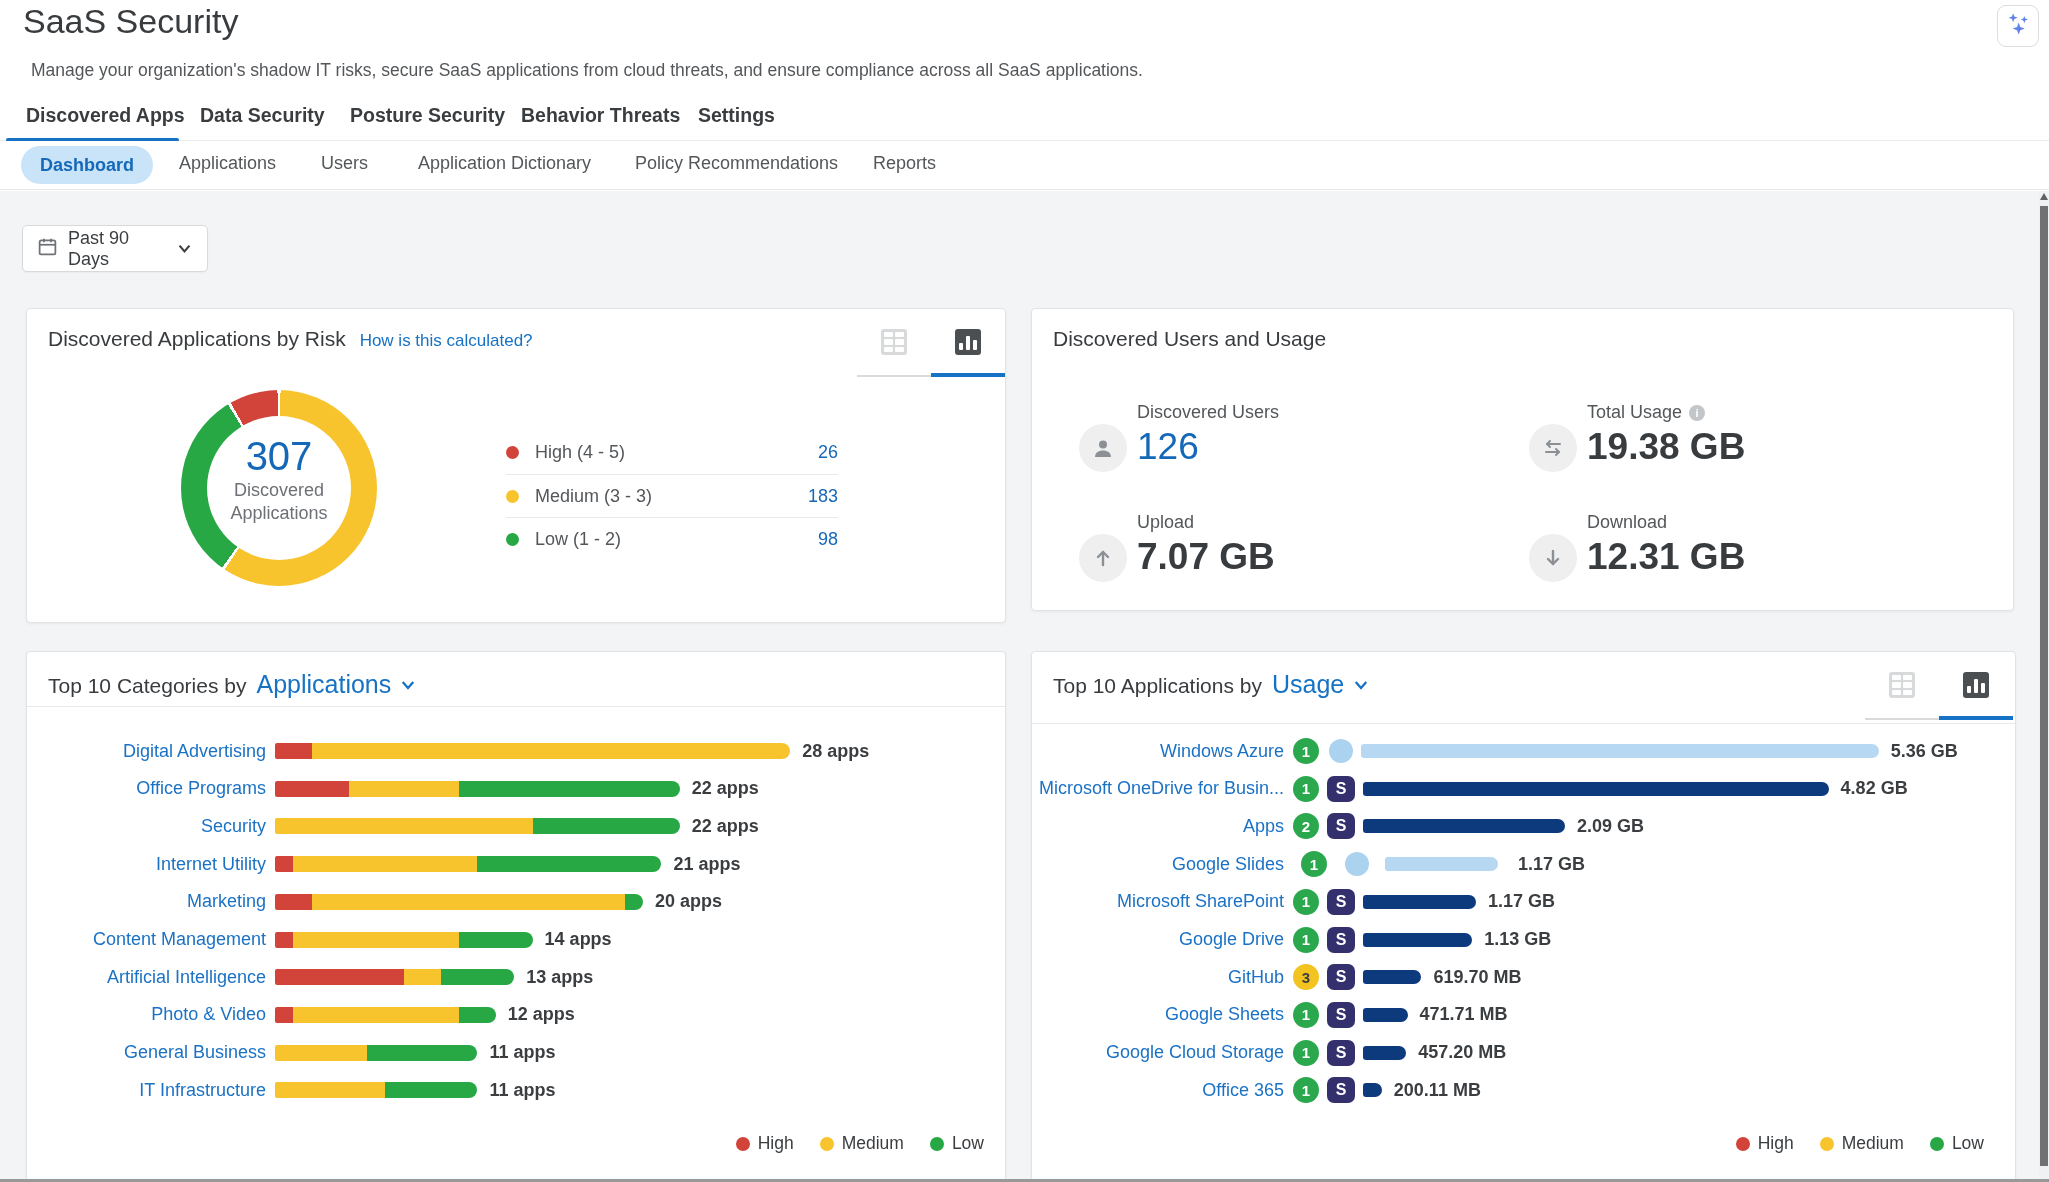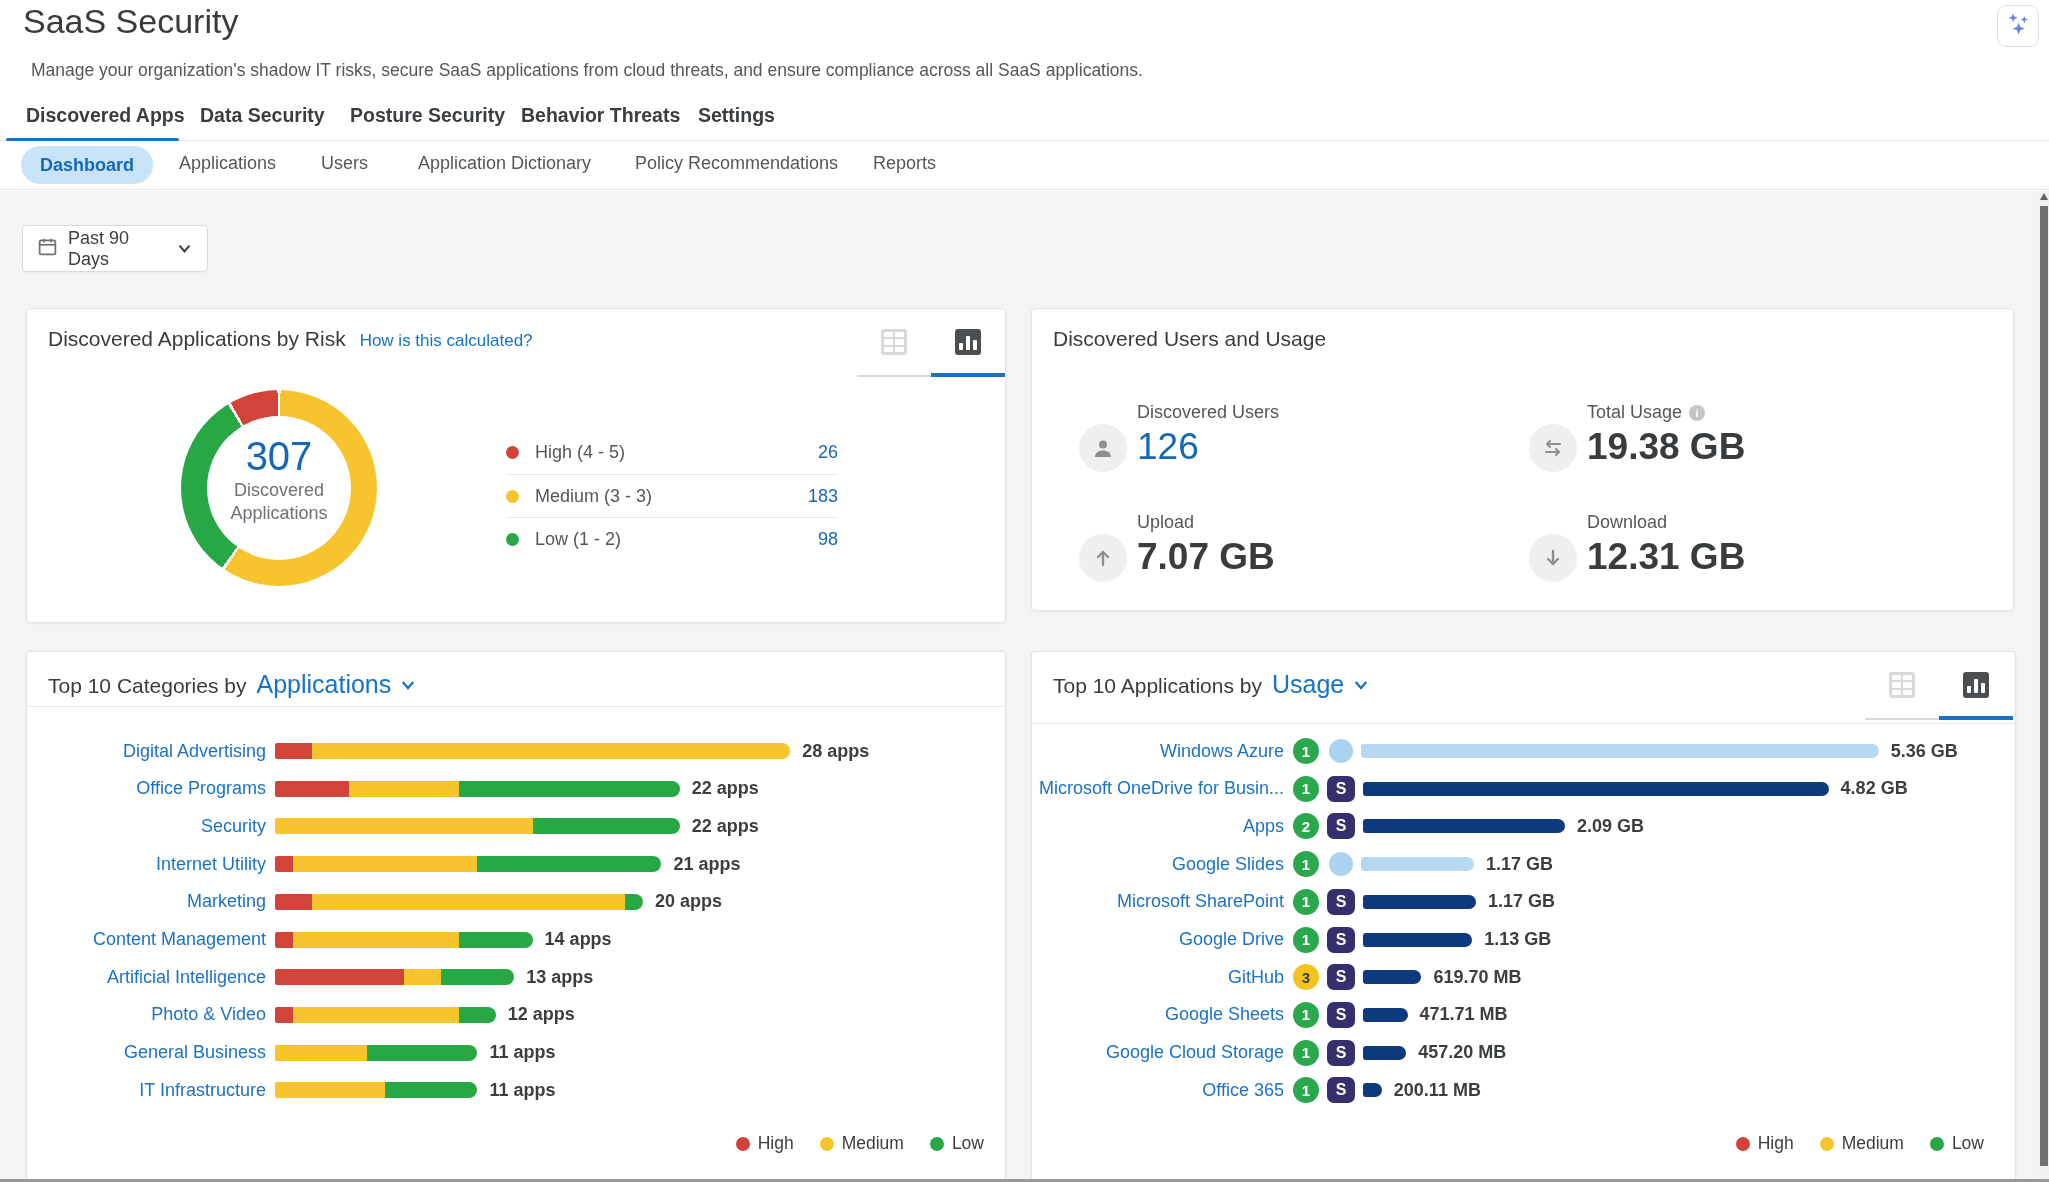--- a/index.html
+++ b/index.html
@@ -395,21 +395,21 @@
           <span class="app-bar" style="width: 465.612px; background: rgb(13, 58, 125);"></span>
           <span class="app-value">4.82 GB</span>
         </div>
         <div class="app-row" style="top: 161.4px;">
           <span class="app-label">Apps</span>
           <span class="risk-badge" style="background: rgb(43, 168, 77);">2</span>
           <span class="s-badge">S</span>
           <span class="app-bar" style="width: 201.894px; background: rgb(13, 58, 125);"></span>
           <span class="app-value">2.09 GB</span>
         </div>
-        <div class="app-row" style="top: 199.1px;">
+        <div class="app-row" style="top: 199.1px; gap: 8px;">
           <span class="app-label">Google Slides</span>
           <span class="risk-badge" style="background: rgb(43, 168, 77);">1</span>
           <span class="u-circle"></span>
           <span class="app-bar" style="width: 113.022px; background: rgb(183, 216, 242);"></span>
           <span class="app-value">1.17 GB</span>
         </div>
         <div class="app-row" style="top: 236.8px;">
           <span class="app-label">Microsoft SharePoint</span>
           <span class="risk-badge" style="background: rgb(43, 168, 77);">1</span>
           <span class="s-badge">S</span>

